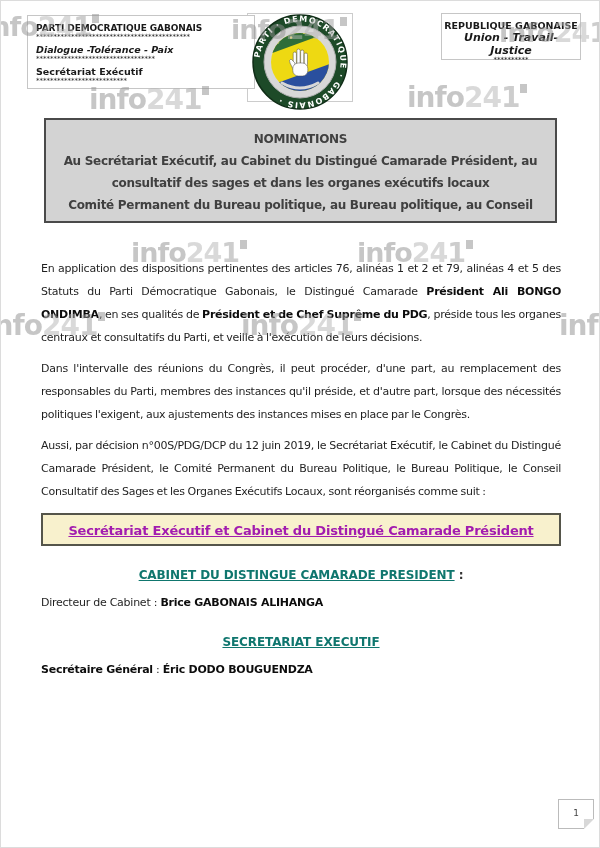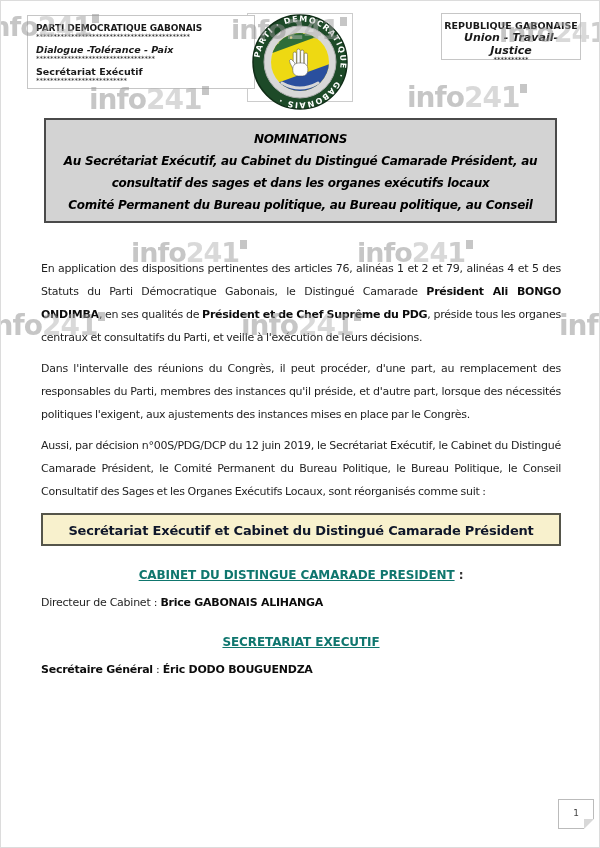--- a/index.html
+++ b/index.html
@@ -30,30 +30,30 @@
 
   .box-right{position:absolute;left:417px;top:12px;width:140px;height:47px;border:1px solid #c6c6c6;background:#fff;
              text-align:center;padding-top:6px;box-sizing:border-box;z-index:2;margin-left:23px;}
   .br-title{font-size:9.5px;font-weight:bold;color:#1a1a1a;white-space:nowrap;}
   .br-motto{font-size:11px;font-weight:bold;font-style:italic;color:#1a1a1a;}
   .br-stars{font-size:7px;color:#1a1a1a;line-height:6px;}
 
   
   .title-box{position:absolute;left:43px;top:117px;width:513px;height:105px;background:#d3d3d3;
              border:2px solid #4a4a4a;box-sizing:border-box;text-align:center;padding-top:8px;z-index:2;}
-  .tb-line{font-size:12px;font-weight:bold;color:#000000;line-height:22px;letter-spacing:-0.3px;white-space:nowrap;font-style:italic;}
+  .tb-line{font-size:12px;font-weight:bold;color:#404040;line-height:22px;letter-spacing:-0.3px;white-space:nowrap;}
 
   
   .content{position:absolute;left:40px;top:256px;width:520px;z-index:3;}
   .para{margin:0 0 8px 0;font-size:11px;line-height:23px;letter-spacing:-0.25px;word-spacing:-0.5px;
         text-align:justify;color:#1f1f1f;}
   .para b, .role-line b{font-weight:bold;color:#0d0d0d;}
 
   .banner{margin-top:10px;border:2px solid #55554a;background:#f8f1cd;text-align:center;padding:5px 2px;}
-  .banner span{font-size:13px;font-weight:bold;color:#0f172a;letter-spacing:-0.2px;white-space:nowrap;}
+  .banner span{font-size:13px;font-weight:bold;color:#a21caf;letter-spacing:-0.2px;white-space:nowrap;text-decoration:underline;}
 
   .center-head{text-align:center;font-size:12px;font-weight:bold;letter-spacing:-0.1px;}
   .mt1{margin-top:22px;} .mt2{margin-top:26px;}
   .uhead{color:#0f766e;text-decoration:underline;}
   .hsuffix{color:#333333;}
   .role-line{margin:14px 0 0 0;font-size:11px;letter-spacing:-0.25px;color:#1f1f1f;}
   .sga{margin-top:12px;margin-bottom:0;}
 
   
   .page-badge{position:absolute;left:557px;top:798px;width:34px;height:28px;border:1px solid #bbbbbb;

